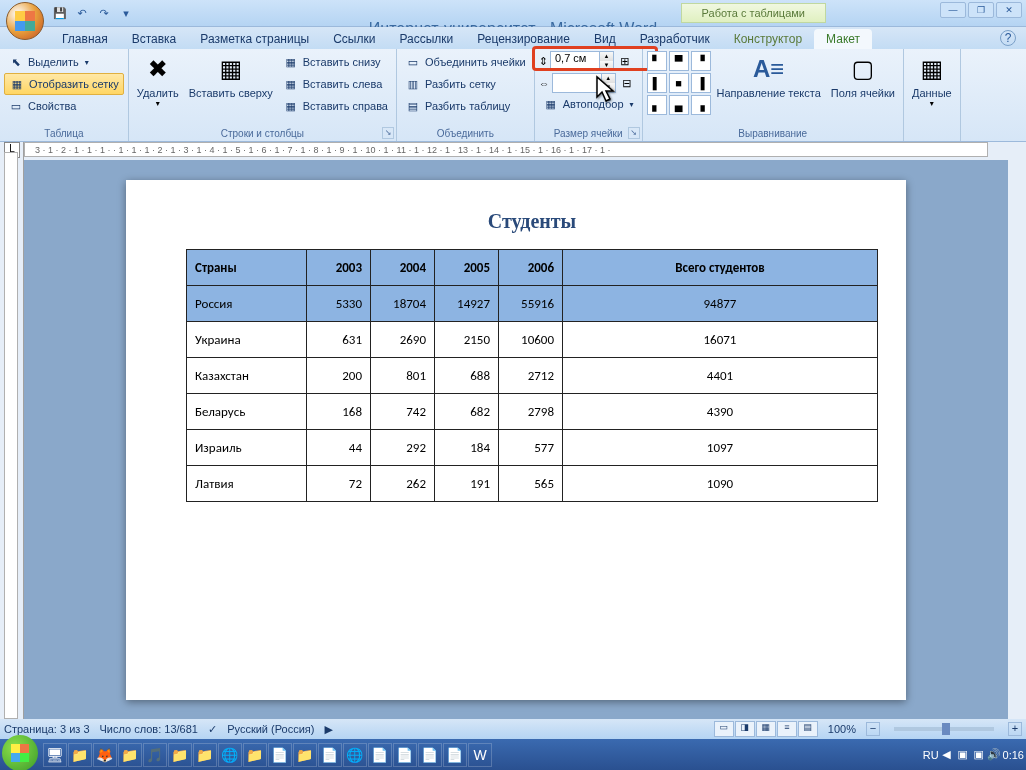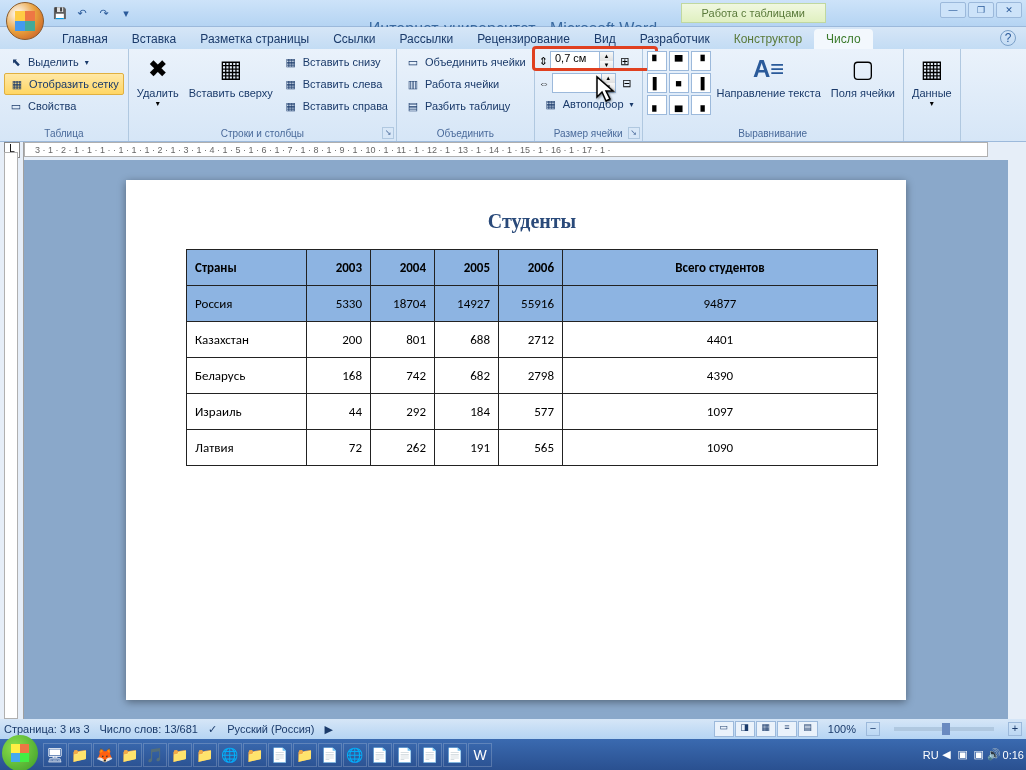--- a/index.html
+++ b/index.html
@@ -115,21 +115,21 @@
 <div class="ribbon-tabs">
   <div class="ribbon-tab">Главная</div>
   <div class="ribbon-tab">Вставка</div>
   <div class="ribbon-tab">Разметка страницы</div>
   <div class="ribbon-tab">Ссылки</div>
   <div class="ribbon-tab">Рассылки</div>
   <div class="ribbon-tab">Рецензирование</div>
   <div class="ribbon-tab">Вид</div>
   <div class="ribbon-tab">Разработчик</div>
   <div class="ribbon-tab constructor">Конструктор</div>
-  <div class="ribbon-tab active">Число</div>
+  <div class="ribbon-tab active">Макет</div>
   <div class="help-icon">?</div>
 </div>
 
 <div class="ribbon">
 
   <div class="ribbon-group">
     <div class="group-content">
       <div class="rb-col">
         <div class="rb-btn-small">
             <span class="ico">⬉</span>
@@ -181,21 +181,21 @@
 
   <div class="ribbon-group">
     <div class="group-content">
       <div class="rb-col">
         <div class="rb-btn-small">
             <span class="ico">▭</span>
             <span>Объединить ячейки</span>
           </div>
         <div class="rb-btn-small">
             <span class="ico">▥</span>
-            <span>Работа ячейки</span>
+            <span>Разбить сетку</span>
           </div>
         <div class="rb-btn-small">
             <span class="ico">▤</span>
             <span>Разбить таблицу</span>
           </div>
       </div>
     </div>
     <div class="ribbon-group-label">Объединить</div>
   </div>
 
@@ -299,20 +299,28 @@
           <tbody id="tbody">
               <tr class="sel">
                 <td class="country">Россия</td>
                 <td class="num">5330</td>
                 <td class="num">18704</td>
                 <td class="num">14927</td>
                 <td class="num">55916</td>
                 <td class="total">94877</td>
               </tr>
               <tr>
+                <td class="country">Украина</td>
+                <td class="num">631</td>
+                <td class="num">2690</td>
+                <td class="num">2150</td>
+                <td class="num">10600</td>
+                <td class="total">16071</td>
+              </tr>
+              <tr>
                 <td class="country">Казахстан</td>
                 <td class="num">200</td>
                 <td class="num">801</td>
                 <td class="num">688</td>
                 <td class="num">2712</td>
                 <td class="total">4401</td>
               </tr>
               <tr>
                 <td class="country">Беларусь</td>
                 <td class="num">168</td>

